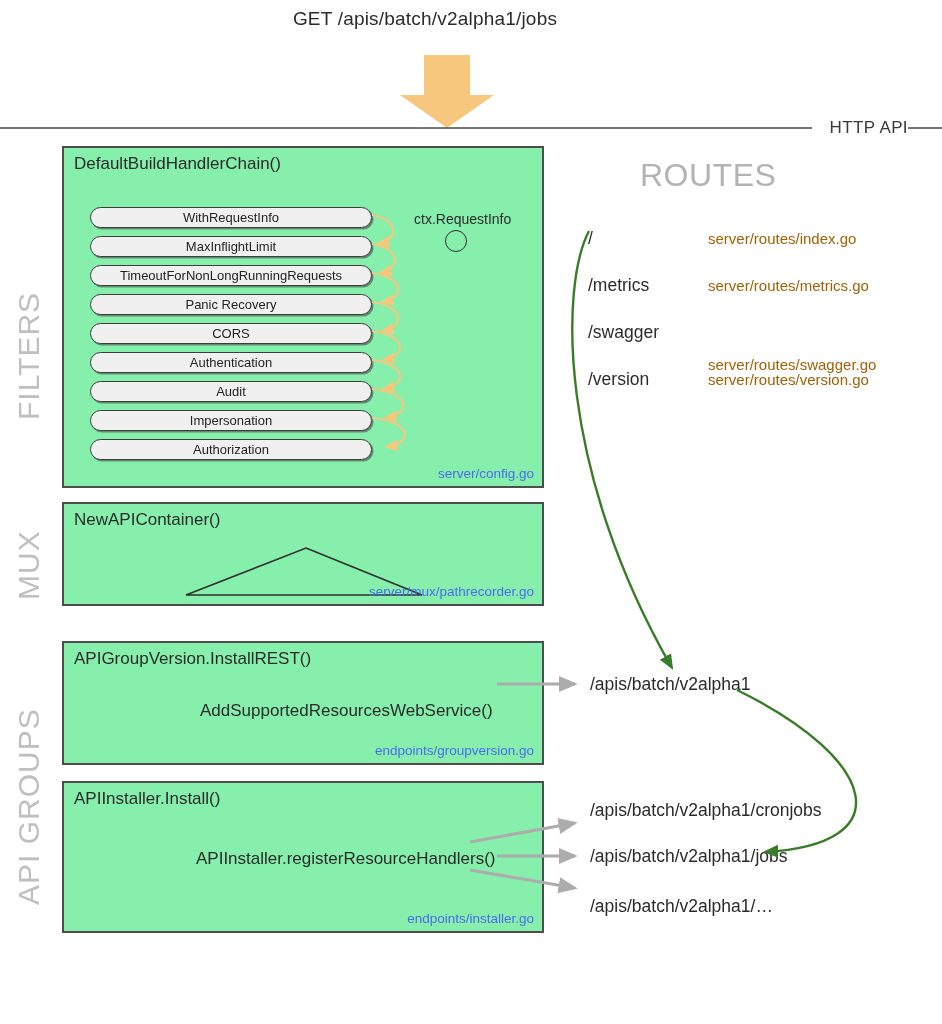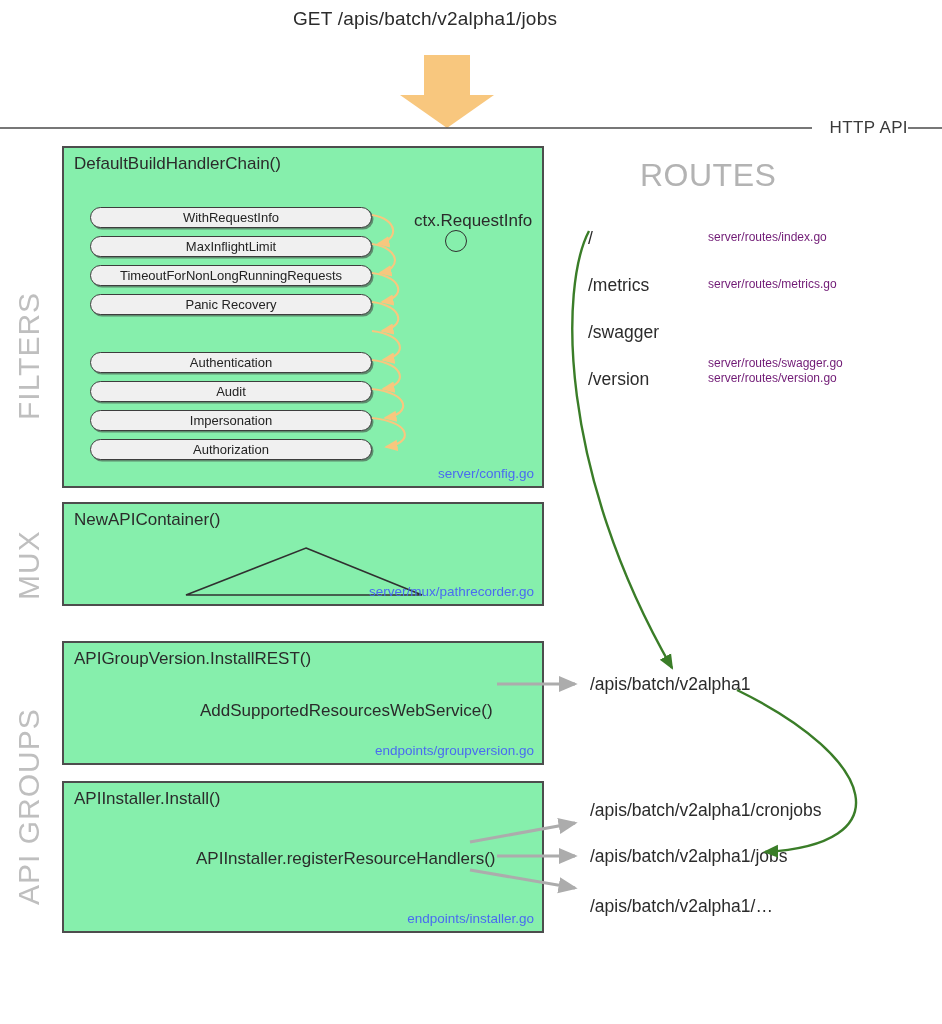--- a/index.html
+++ b/index.html
@@ -81,21 +81,21 @@
     color: #232323;
     display: flex;
     align-items: center;
     justify-content: center;
     line-height: 1;
   }
 
   
   #ctx-label {
     left: 414px; top: 211px;
-    font-size: 17px;
+    font-size: 14px;
     color: #2b2b2b;
   }
   #ctx-circle {
     left: 445px; top: 230px;
     width: 20px; height: 20px;
     border: 1.6px solid #2f2f2f;
     border-radius: 50%;
   }
 
   
@@ -109,22 +109,22 @@
   .route-path {
     position: absolute;
     left: 0;
     font-size: 17.5px;
     color: #2b2b2b;
     white-space: nowrap;
   }
   .route-src {
     position: absolute;
     left: 120px;
-    font-size: 12px;
-    color: #701a75;
+    font-size: 15px;
+    color: #a16207;
     white-space: nowrap;
   }
 
   
   .api-path {
     position: absolute;
     left: 590px;
     font-size: 17.5px;
     color: #2b2b2b;
     white-space: nowrap;
@@ -173,20 +173,23 @@
       <span>WithRequestInfo</span>
     </div>
     <div class="pill" style="top:88px;">
       <span>MaxInflightLimit</span>
     </div>
     <div class="pill" style="top:117px;">
       <span>TimeoutForNonLongRunningRequests</span>
     </div>
     <div class="pill" style="top:146px;">
       <span>Panic Recovery</span>
+    </div>
+    <div class="pill" style="top:175px;">
+      <span>CORS</span>
     </div>
     <div class="pill" style="top:204px;">
       <span>Authentication</span>
     </div>
     <div class="pill" style="top:233px;">
       <span>Audit</span>
     </div>
     <div class="pill" style="top:262px;">
       <span>Impersonation</span>
     </div>

